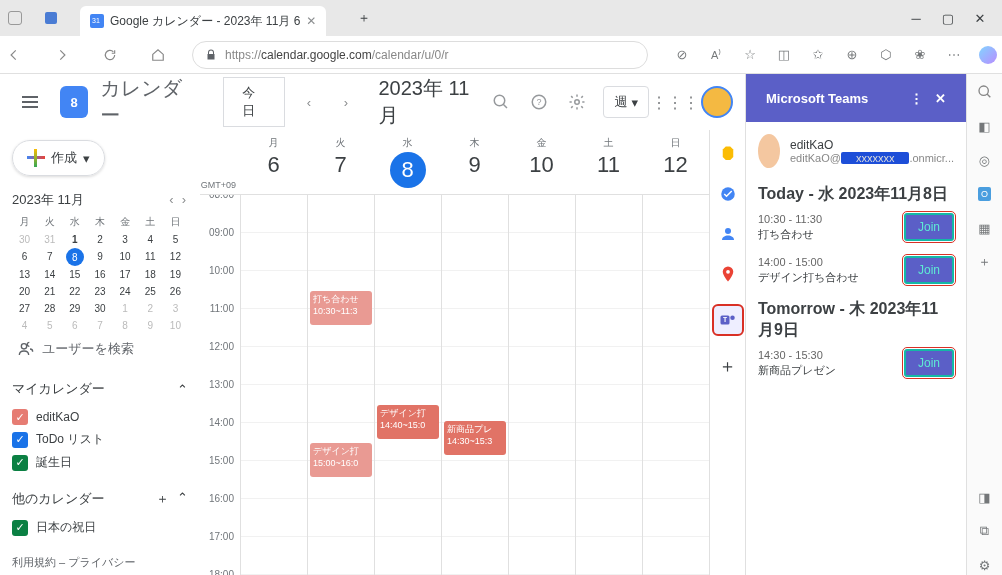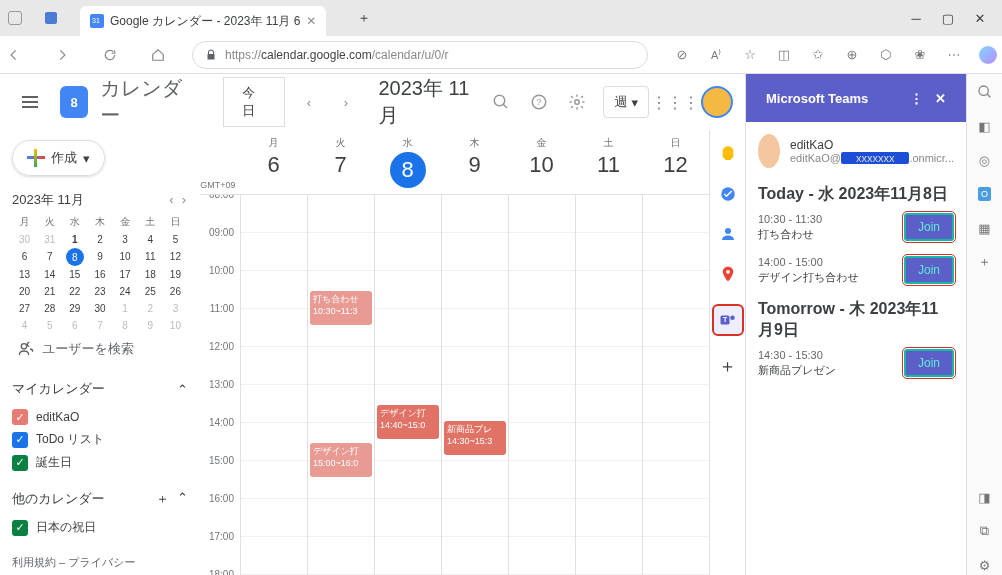--- a/index.html
+++ b/index.html
@@ -52,21 +52,21 @@
 .cal-section{margin-top:16px}
 .cal-section-h{display:flex;align-items:center;justify-content:space-between;cursor:pointer;font-size:13px;font-weight:500;margin-bottom:8px}
 .cal-item{display:flex;align-items:center;gap:8px;padding:3px 0;font-size:12px}
 .chk{width:16px;height:16px;border-radius:3px;display:flex;align-items:center;justify-content:center;color:#fff;font-size:11px}
 .chk.red{background:#e67c73}
 .chk.blue{background:#1a73e8}
 .chk.green{background:#0b8043}
 .footer-links{margin-top:16px;font-size:11px;color:#5f6368}
 .week-grid{flex:1;display:flex;flex-direction:column;position:relative}
 .week-header{display:flex;border-bottom:1px solid #e0e0e0}
-.tz-col{width:40px;font-size:9px;color:#70757a;padding-top:50px;text-align:center;padding-right:4px}
+.tz-col{width:40px;font-size:9px;color:#70757a;padding-top:50px;text-align:right;padding-right:4px}
 .day-col{flex:1;text-align:center;padding:6px 0}
 .dow-label{font-size:10px;color:#70757a}
 .day-num{font-size:22px;font-weight:400;color:#3c4043;margin-top:2px}
 .day-num.today{background:#1a73e8;color:#fff;width:36px;height:36px;line-height:36px;border-radius:50%;margin:2px auto 0}
 .week-body{flex:1;display:flex;overflow-y:auto;position:relative}
 .hours-col{width:40px;font-size:10px;color:#70757a;text-align:right;padding-right:6px}
 .hour-label{height:38px;position:relative;top:-6px}
 .grid-cols{flex:1;display:flex;position:relative}
 .grid-day{flex:1;border-left:1px solid #e0e0e0;position:relative}
 .hour-line{height:38px;border-bottom:1px solid #f1f1f1}

